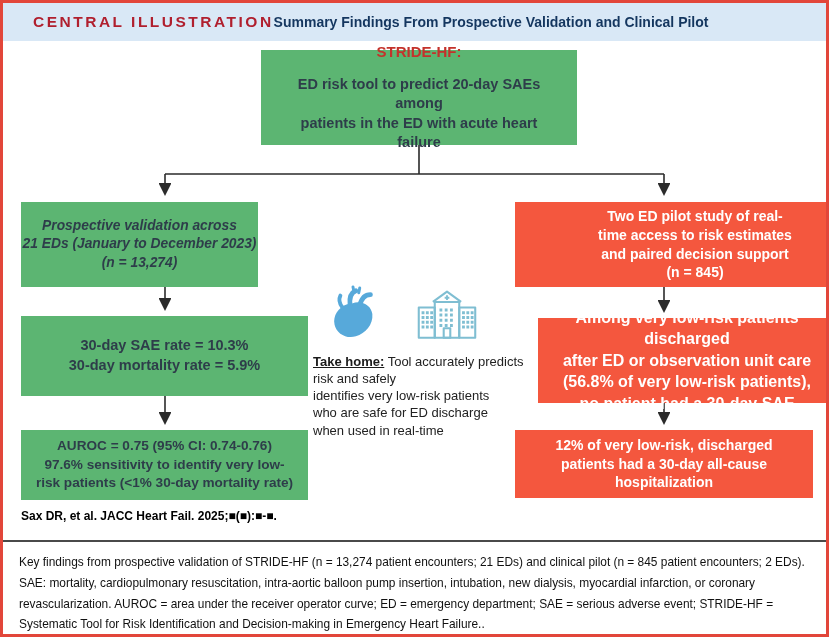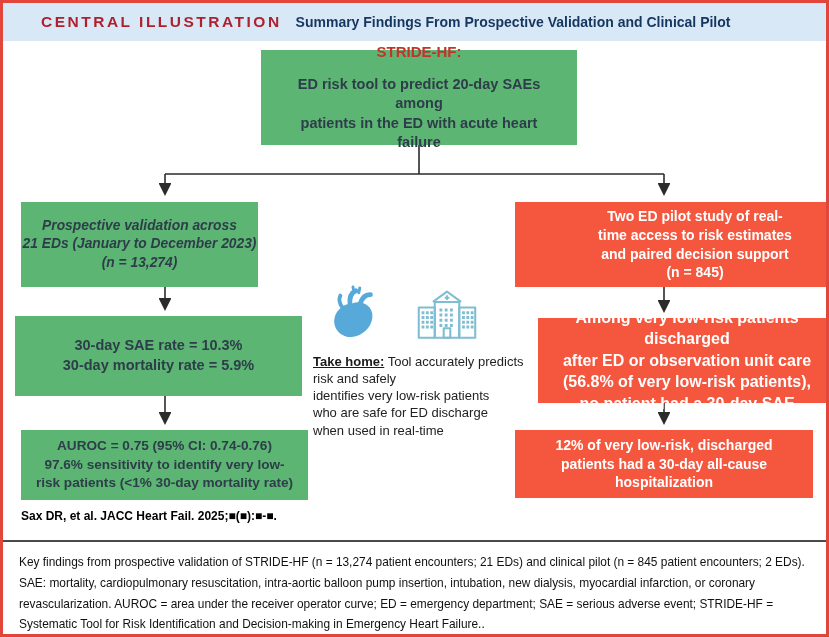--- a/index.html
+++ b/index.html
@@ -12,29 +12,29 @@
     border: 3px solid #e2463a;
     background: #ffffff;
     overflow: hidden;
   }
 
   
   .header {
     height: 38px;
     background: #d9e8f6;
     display: flex; align-items: center;
-    padding-left: 38px;
+    padding-left: 30px;
   }
   .kicker {
     color: #b01f2e; font-weight: bold;
     font-size: 15.5px; letter-spacing: 2.5px;
   }
   .header-title {
     color: #14365f; font-weight: bold;
-    font-size: 14px; margin-left: 14px;
+    font-size: 14px; 
   }
 
   
   .canvas { position: relative; width: 823px; height: 499px; background: #fff; }
 
   .fbox {
     position: absolute;
     display: flex; flex-direction: column;
     align-items: center; justify-content: center;
     text-align: center;
@@ -42,21 +42,21 @@
     white-space: pre-line;
     line-height: 1.35;
   }
   .green { background: #5cb572; color: #2e3d4a; }
   .orange { background: #f4573e; color: #ffffff; }
 
   .top-box { left: 258px; top: 9px; width: 316px; height: 95px; font-size: 14.5px; padding: 4px 18px; }
   .top-box .box-title { color: #c4322b; font-size: 15px; margin-bottom: 12px; }
 
   .l1 { left: 18px;  top: 161px; width: 237px; height: 85px; font-size: 13.8px; font-style: italic; }
-  .l2 { left: 12px;  top: 275px; width: 287px; height: 80px; font-size: 14.5px; }
+  .l2 { left: 18px;  top: 275px; width: 287px; height: 80px; font-size: 14.5px; }
   .l3 { left: 18px;  top: 389px; width: 287px; height: 70px; font-size: 13.6px; }
   .r1 { left: 512px; top: 161px; width: 360px; height: 85px; font-size: 14px; }
   .r2 { left: 535px; top: 277px; width: 298px; height: 85px; font-size: 16px; }
   .r3 { left: 512px; top: 389px; width: 298px; height: 68px; font-size: 14px; }
 
   .connectors { position: absolute; left: 0; top: 0; pointer-events: none; }
 
   .icons-row { position: absolute; left: 318px; top: 243px; width: 180px;
     display: flex; align-items: flex-end; gap: 32px; }
 

